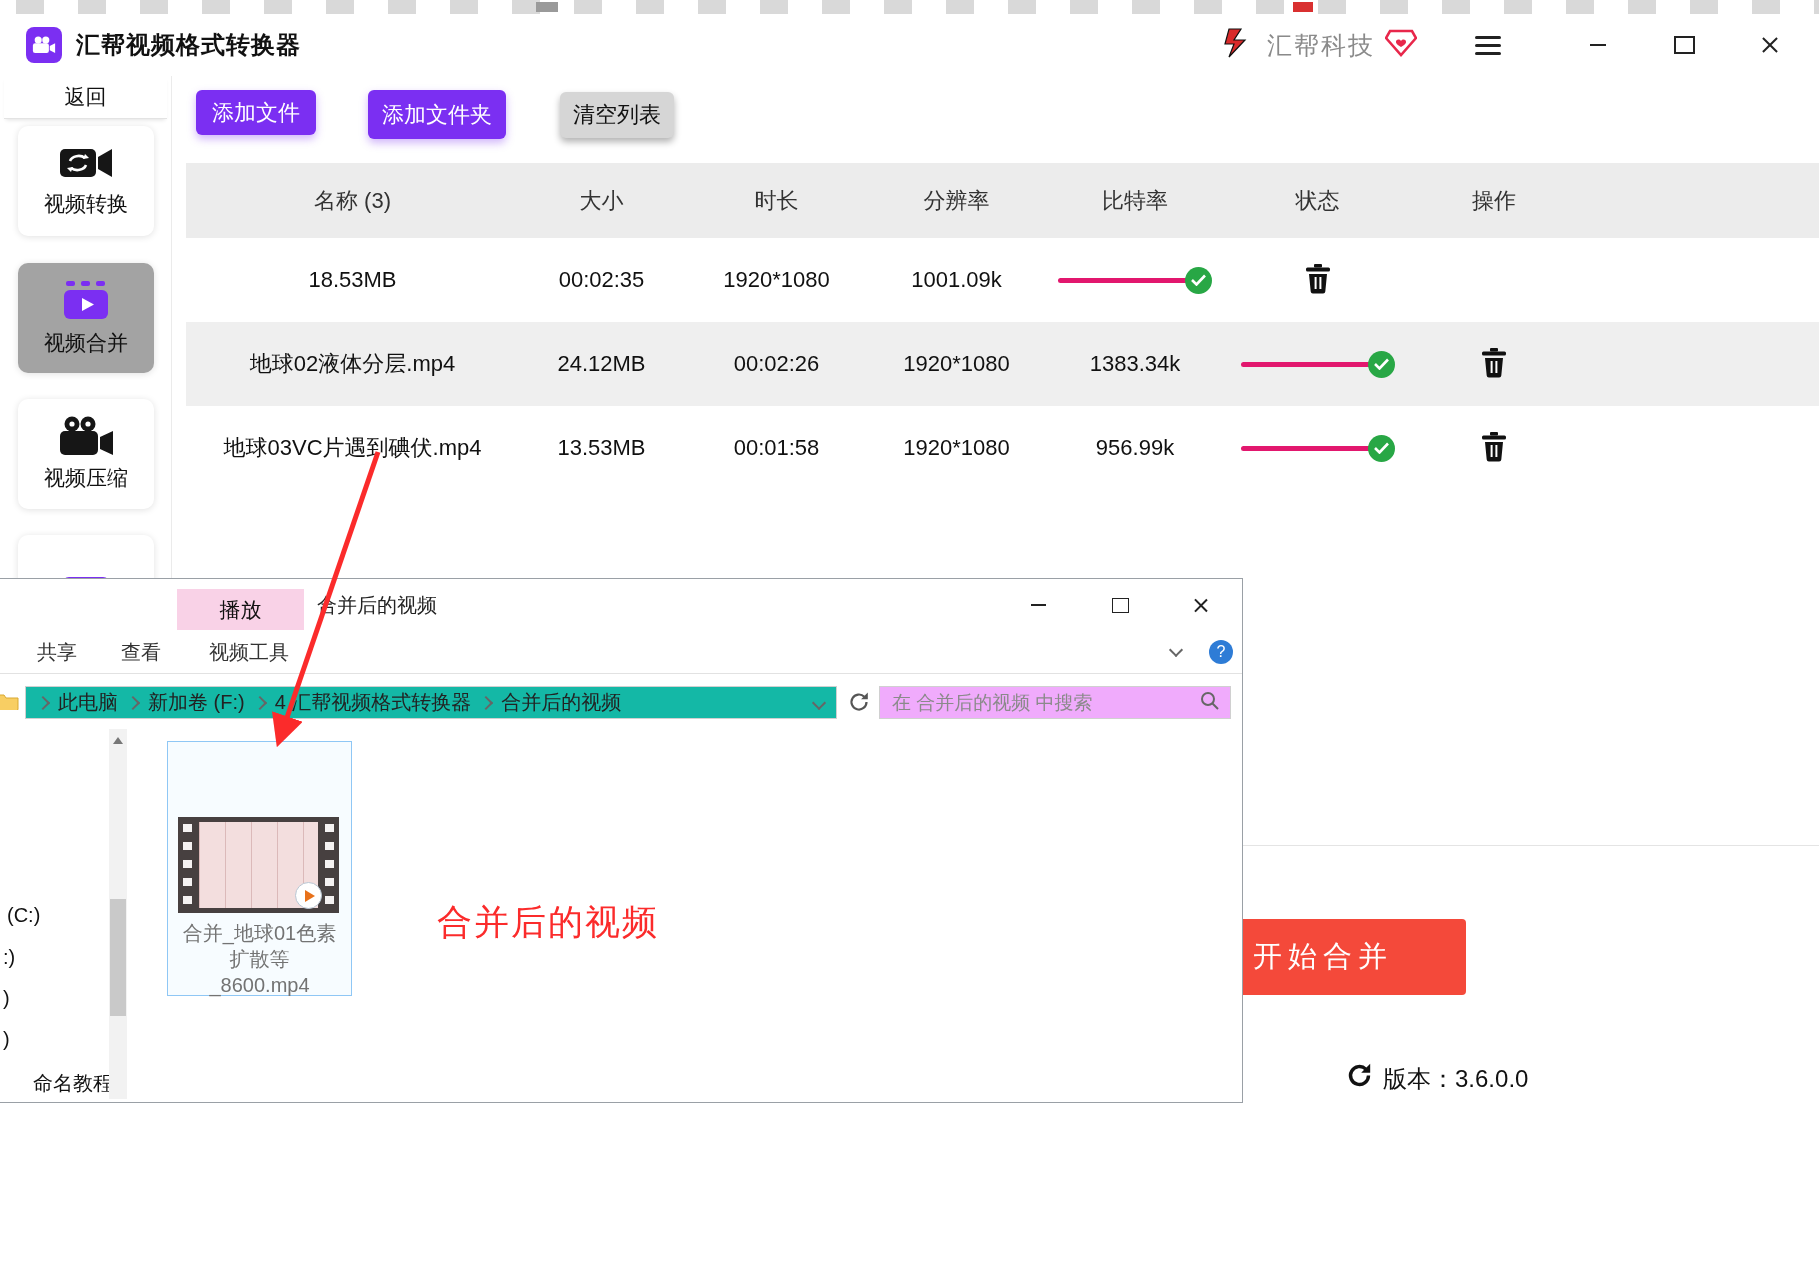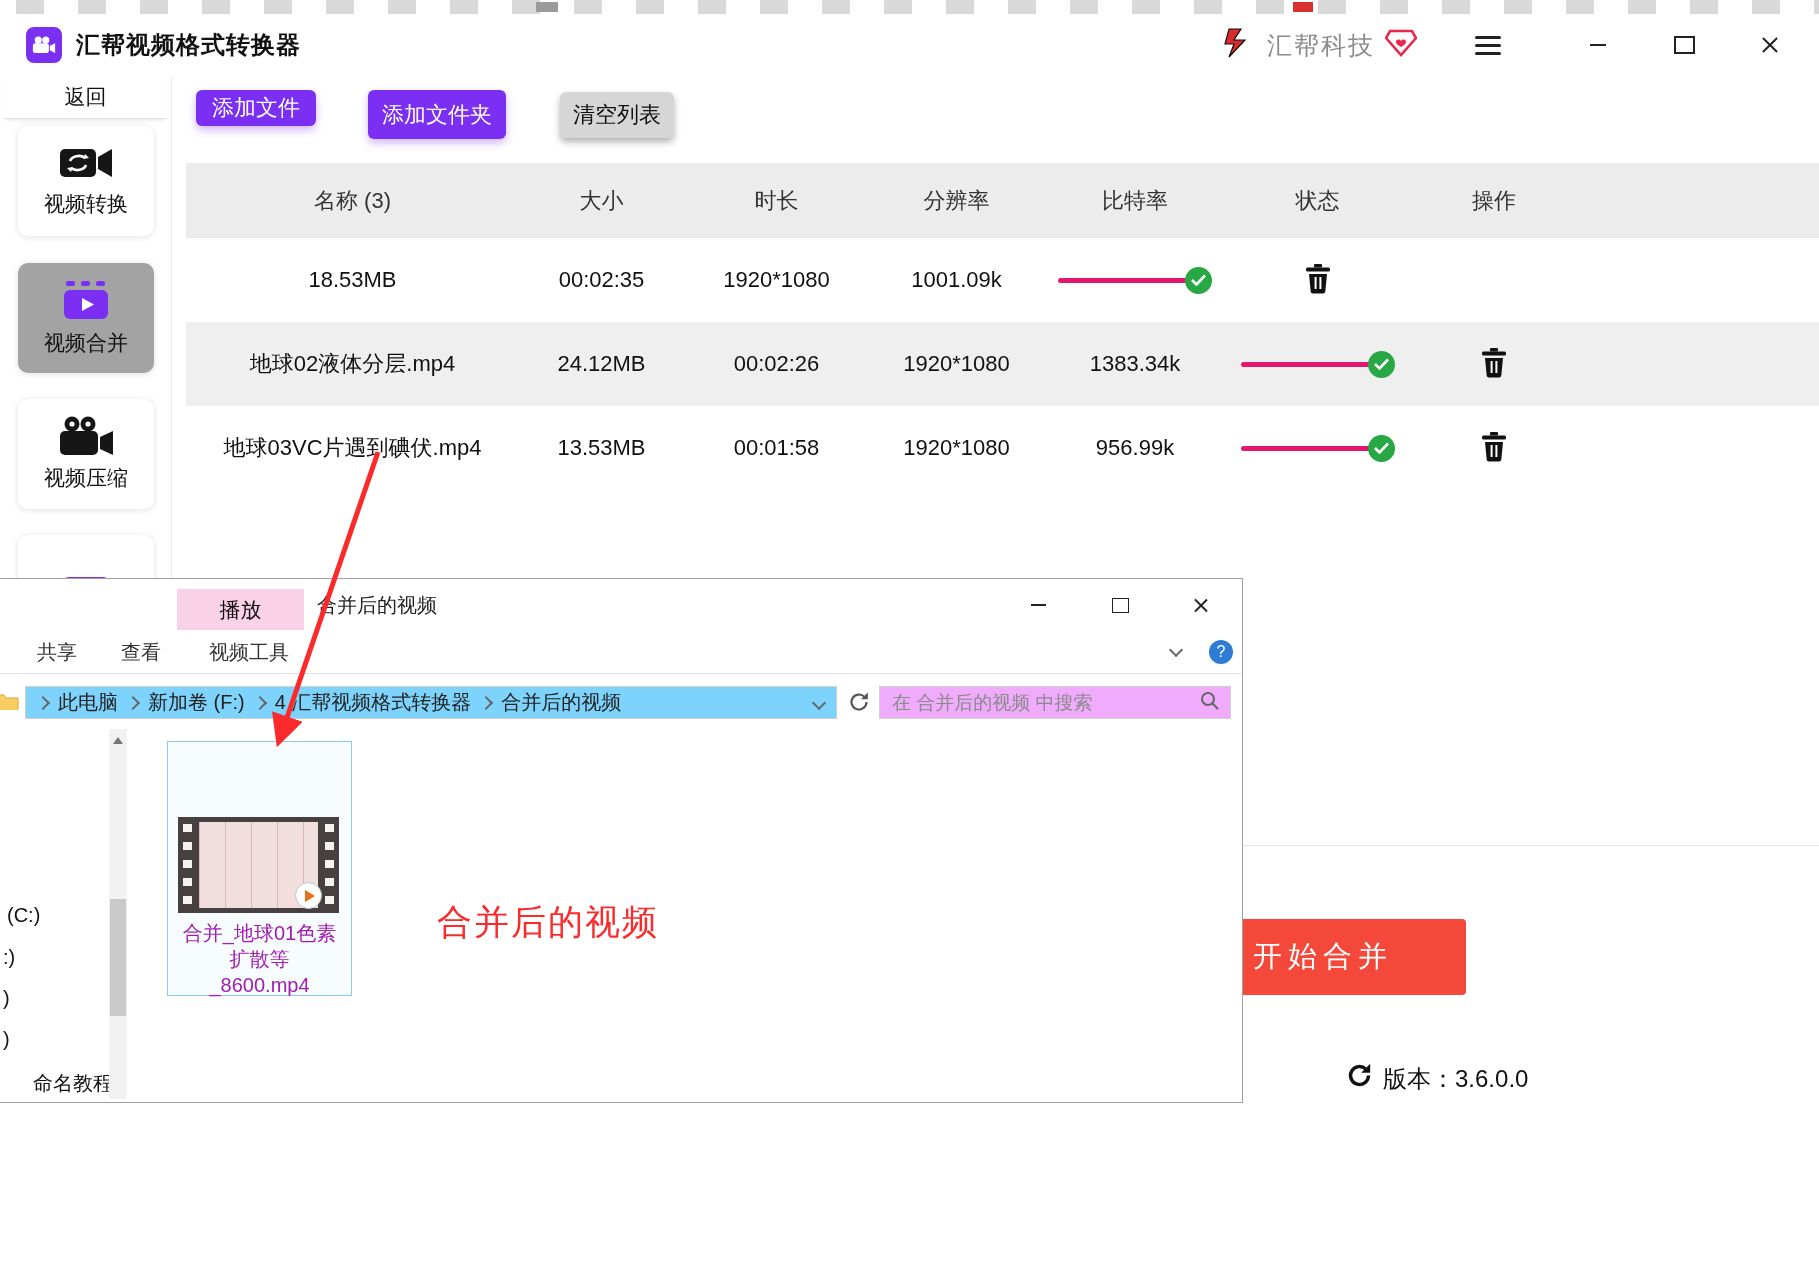--- a/index.html
+++ b/index.html
@@ -37,21 +37,21 @@
              justify-content:center;gap:3px;font-size:21px;cursor:pointer;}
   .side-card.active{background:#a3a3a3;}
   .gif-badge{background:var(--accent-purple);color:#fff;font-weight:700;font-size:15px;
              padding:5px 10px;border-radius:7px;letter-spacing:1px;}
 
   
   .pill{border:none;border-radius:6px;font-size:22px;display:flex;align-items:center;justify-content:center;cursor:pointer;
         font-family:inherit;}
   .pill.purple{background:var(--accent-purple);color:#fff;box-shadow:0 4px 8px rgba(123,47,242,.35);}
   .pill.gray{background:#d6d6d6;color:#111;box-shadow:0 4px 7px rgba(0,0,0,.3);}
-  .btn-addfile{left:196px;top:90px;width:120px;height:36px;}
+  .btn-addfile{left:196px;top:90px;width:120px;height:45px;}
   .btn-addfolder{left:368px;top:90px;width:138px;height:49px;}
   .btn-clear{left:560px;top:92px;width:114px;height:46px;}
 
   
   .vtable{left:186px;top:163px;right:0;position:absolute;}
   .t-grid{display:grid;grid-template-columns:333px 165px 185px 175px 182px 183px 170px auto;align-items:center;}
   .t-head{height:75px;background:#ececec;font-size:22px;color:#333;}
   .t-row{height:84px;font-size:22px;color:#111;}
   .t-row.alt{background:#efefef;}
   .t-cell{text-align:center;}
@@ -76,21 +76,21 @@
   .ex-ctl .min-icon{width:15px;}
   .ex-ctl .box-icon{width:15px;height:13px;border-width:1.5px;}
   .ex-ctl .x-icon{width:17px;height:17px;} .ex-ctl .x-icon::before,.ex-ctl .x-icon::after{left:8px;height:17px;width:1.8px;}
   .ex-tabs{position:absolute;left:0;top:52px;right:0;height:42px;border-bottom:1px solid #e2e2e2;font-size:20px;color:#333;}
   .ex-tab{position:absolute;top:0;height:42px;line-height:42px;text-align:right;cursor:pointer;}
   .chev{display:inline-block;width:8px;height:8px;border-right:2px solid #666;border-bottom:2px solid #666;}
   .chev.r{transform:rotate(-45deg);} .chev.d{transform:rotate(45deg);}
   .help-circle{position:absolute;left:1210px;top:9px;width:24px;height:24px;border-radius:50%;background:#2e7cd6;
                color:#fff;font-size:16px;display:flex;align-items:center;justify-content:center;cursor:pointer;}
   .ex-address{position:absolute;left:0;top:104px;right:0;height:40px;}
-  .ex-crumbbox{position:absolute;left:26px;top:3px;width:812px;height:33px;border:1px solid #d0d0d0;background:#7dd3fc;
+  .ex-crumbbox{position:absolute;left:26px;top:3px;width:812px;height:33px;border:1px solid #d0d0d0;background:#14b8a6;
                display:flex;align-items:center;gap:10px;padding:0 12px;box-sizing:border-box;font-size:20px;color:#222;}
   .crumb{cursor:pointer;white-space:nowrap;}
   .crumb-spacer{flex:1;}
   .ex-refresh{position:absolute;left:848px;top:7px;cursor:pointer;}
   .ex-search{position:absolute;left:880px;top:3px;width:352px;height:33px;border:1px solid #d0d0d0;background:#f0abfc;
              display:flex;align-items:center;padding:0 10px;box-sizing:border-box;}
   .ex-search input{flex:1;border:none;outline:none;font-size:19px;font-family:inherit;color:#333;background:transparent;}
   .ex-search input::placeholder{color:#8a8a8a;}
   .ex-nav-item{position:absolute;left:4px;font-size:20px;color:#111;cursor:pointer;white-space:nowrap;}
   .ex-scroll{position:absolute;left:110px;top:150px;width:18px;bottom:3px;background:#f2f2f2;}
@@ -99,21 +99,21 @@
   .ex-file{position:absolute;left:168px;top:162px;width:183px;height:253px;border:1px solid #8fc7f5;background:rgba(224,242,255,.25);cursor:pointer;}
   .thumb{position:absolute;left:10px;top:75px;width:161px;height:96px;background:#474040;}
   .thumb-inner{position:absolute;left:21px;right:21px;top:5px;bottom:5px;background:#f3dede;
     background-image:repeating-linear-gradient(90deg,rgba(190,140,140,.45) 0 1px,transparent 1px 26px);}
   .sprockets{position:absolute;top:7px;bottom:7px;width:9px;
     background-image:repeating-linear-gradient(180deg,#f5f2f2 0 8px,transparent 8px 18px);}
   .sprockets.l{left:5px;} .sprockets.r{right:5px;}
   .play-ov{position:absolute;left:127px;top:140px;width:27px;height:27px;border-radius:50%;background:#fff;
            border:1px solid #b9c6d3;box-sizing:border-box;display:flex;align-items:center;justify-content:center;}
   .play-tri{width:0;height:0;border-top:6px solid transparent;border-bottom:6px solid transparent;border-left:10px solid #e8711a;margin-left:3px;}
-  .ex-file-label{position:absolute;left:0;right:0;top:178px;text-align:center;font-size:20px;line-height:26px;color:#a21caf;}
+  .ex-file-label{position:absolute;left:0;right:0;top:178px;text-align:center;font-size:20px;line-height:26px;color:#737373;}
 
   
   .anno-text{left:437px;top:899px;font-size:35px;color:var(--annotation-red);z-index:20;letter-spacing:2px;}
   .anno-arrow{left:240px;top:438px;z-index:20;}
 </style>
 </head>
 <body>
 
 <div class="stage">
 

